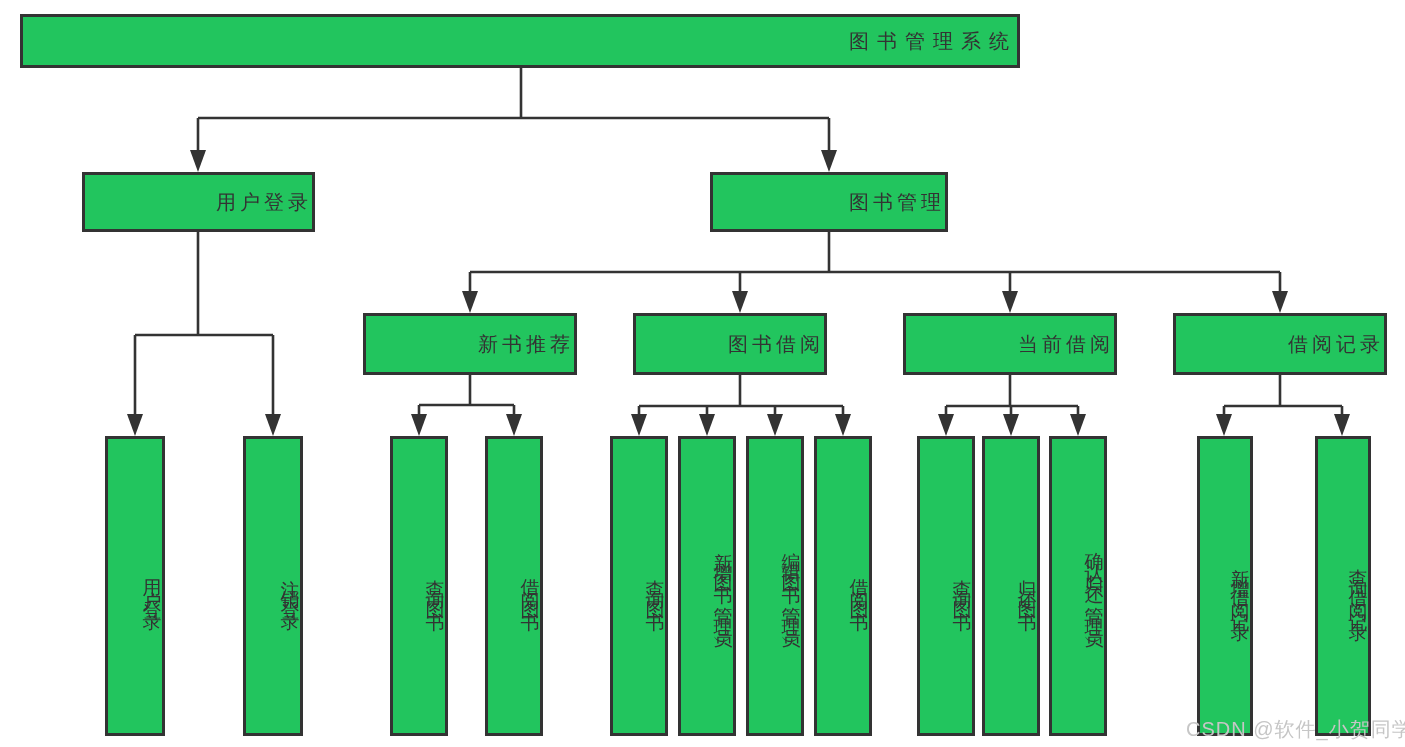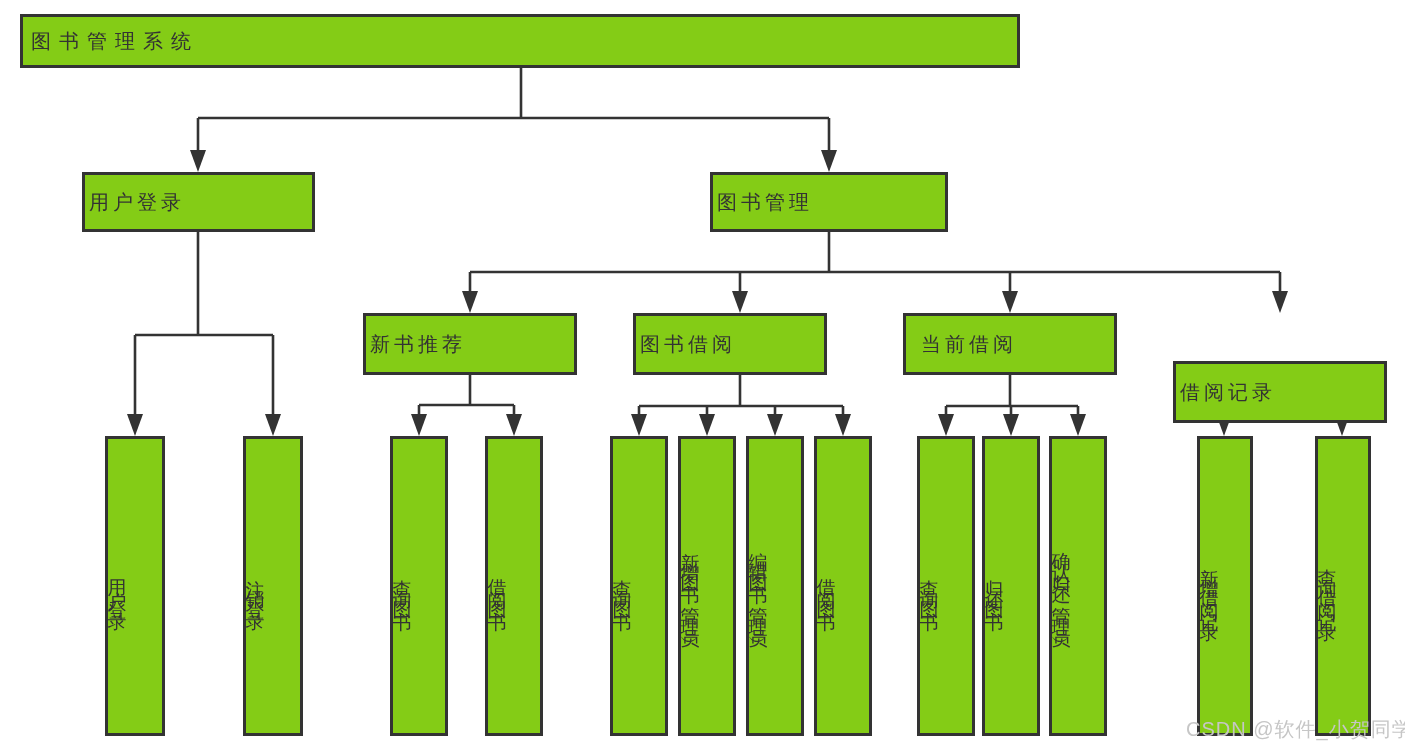--- a/index.html
+++ b/index.html
@@ -21,26 +21,26 @@
   .connector-layer {
     position: absolute;
     left: 0; top: 0;
     width: 1405px; height: 747px;
     pointer-events: none;
   }
   .connector { stroke: var(--line); stroke-width: 2.6; fill: none; }
   .arrowhead { fill: var(--line); stroke: none; }
   .box {
     position: absolute;
-    background: #84cc16;
+    background: #22c55e;
     border: 3px solid var(--line);
     color: var(--text);
     display: flex;
     align-items: center;
-    justify-content: flex-start;
+    justify-content: flex-end;
     text-align: center;
   }
   .box-h {
     font-size: 20px;
     letter-spacing: 4px;
     text-indent: 4px; 
   }
   .box-root {
     font-size: 20px;
     letter-spacing: 8px;
@@ -160,21 +160,21 @@
 
   <div class="box box-h" style="left:710px; top:172px; width:238px; height:60px;">
     <span>图书管理</span>
   </div>
   <div class="box box-h" style="left:633px; top:313px; width:194px; height:62px;">
     <span>图书借阅</span>
   </div>
   <div class="box box-h" style="left:903px; top:313px; width:214px; height:62px;padding-left:11px;">
     <span>当前借阅</span>
   </div>
-  <div class="box box-h" style="left:1173px; top:313px; width:214px; height:62px;margin-top:48px;">
+  <div class="box box-h" style="left:1173px; top:313px; width:214px; height:62px;">
     <span>借阅记录</span>
   </div>
 
   <div class="box box-v" style="left:105px; top:436px; width:60px; height:300px;">
     <span class="vtext">用户登录</span>
   </div>
   <div class="box box-v" style="left:243px; top:436px; width:60px; height:300px;">
     <span class="vtext">注销登录</span>
   </div>
 

